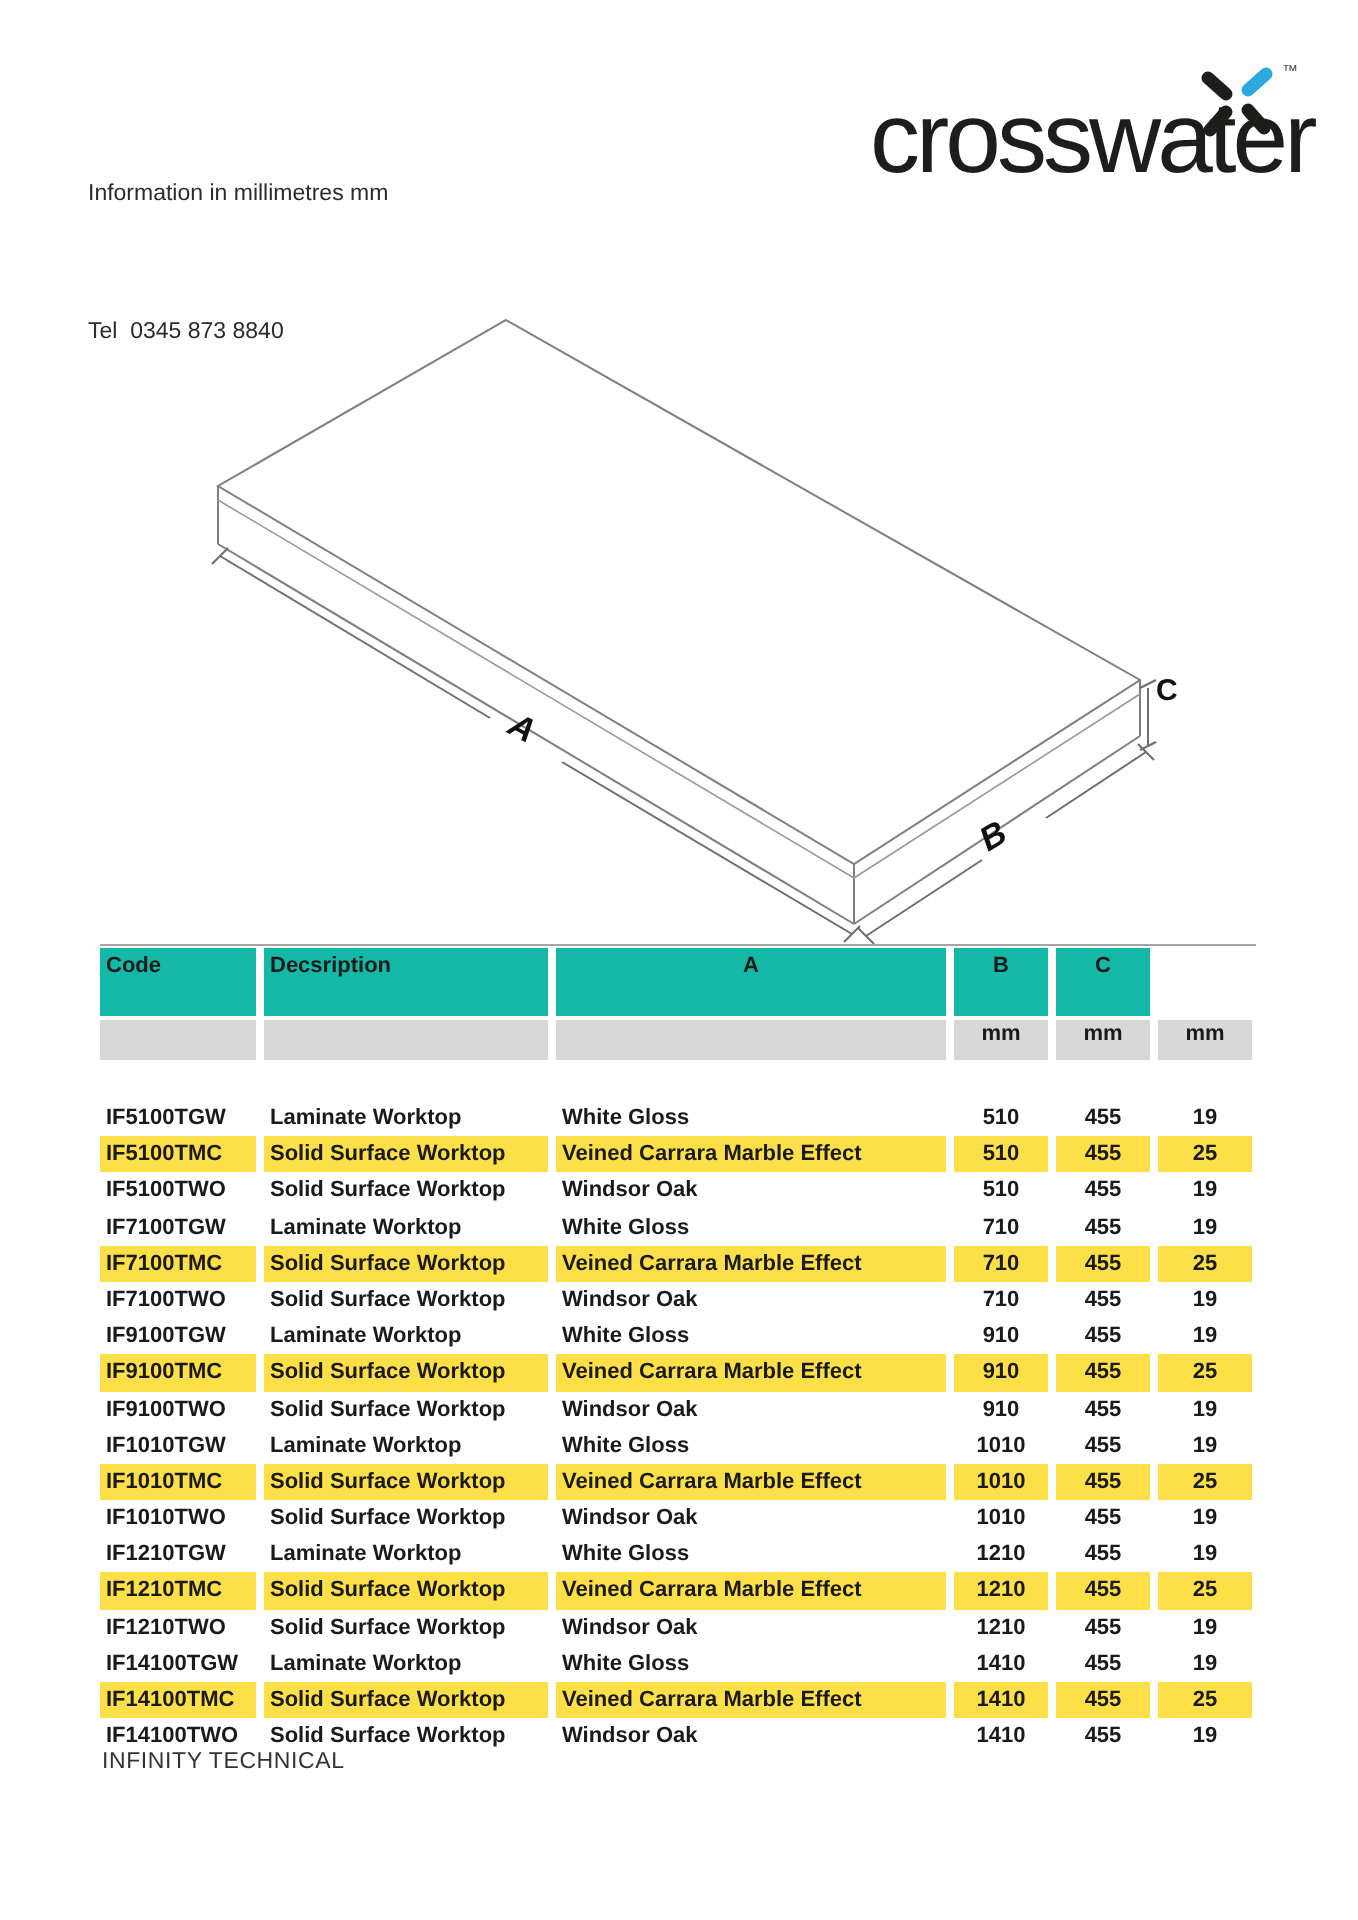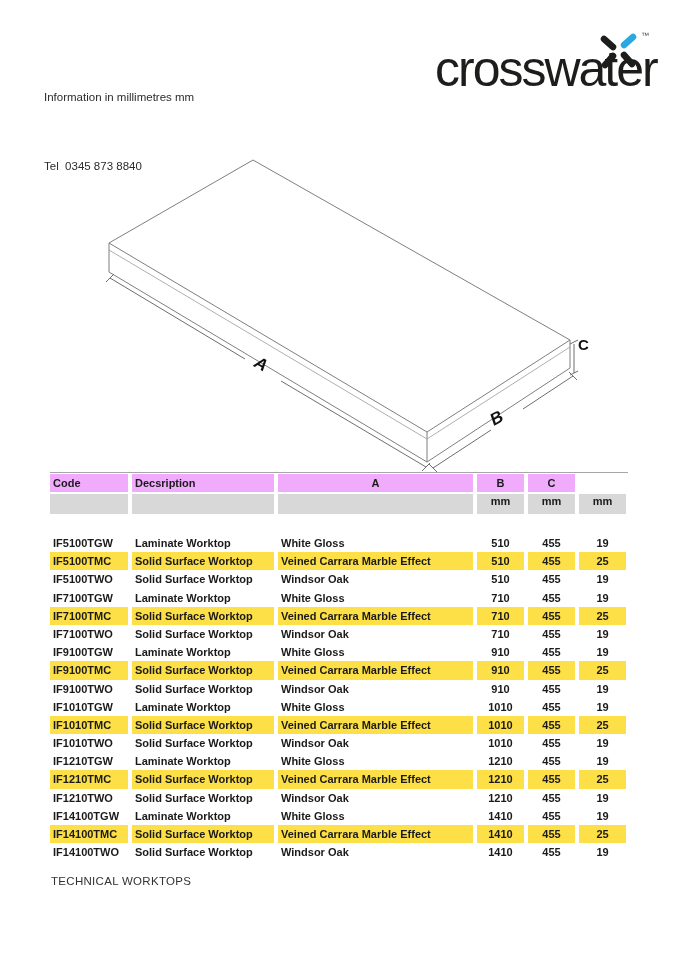--- a/index.html
+++ b/index.html
@@ -22,21 +22,21 @@
   .diagram .dim{stroke:#6e6e6e;stroke-width:1;fill:none;}
   .diagram text{fill:#111;font-family:"Liberation Sans",sans-serif;}
   .dim-label{font-size:17px;font-weight:700;font-style:italic;}
   .dim-label-c{font-size:15px;font-weight:700;}
 
   
   .tbl{position:absolute;left:50px;top:472px;width:578px;}
   .topline{height:1px;background:#a6a6a6;margin-bottom:1px;}
   .grid{display:grid;grid-template-columns:78px 142px 195px 47px 47px 47px;column-gap:4px;}
   .cell{font-size:11px;font-weight:700;overflow:hidden;white-space:nowrap;}
-  .hdr1 .cell{background:#f0abfc;height:18px;line-height:18px;}
+  .hdr1 .cell{background:#14b8a6;height:34px;line-height:18px;}
   .hdr2 .cell{background:#d8d8d8;height:20px;line-height:15px;}
   .hdr-gap{height:2px;}
   .body-gap{height:20px;}
   .trow .cell{height:18.2px;line-height:18.2px;background:transparent;}
   .trow.hl .cell{background:#fde047;}
   .cell.lft{text-align:left;padding-left:3px;}
   .cell.ctr{text-align:center;}
 
   .footer-label{position:absolute;left:51px;top:875px;font-size:11.5px;letter-spacing:0.3px;color:#333;}
 </style>
@@ -251,15 +251,15 @@
       <div class="cell lft">IF14100TWO</div>
       <div class="cell lft">Solid Surface Worktop</div>
       <div class="cell lft">Windsor Oak</div>
       <div class="cell ctr">1410</div>
       <div class="cell ctr">455</div>
       <div class="cell ctr">19</div>
     </div>
       </div>
   </div>
 
-  <div class="footer-label">TECHNICAL WORKTOPS</div>
+  <div class="footer-label">INFINITY TECHNICAL</div>
 
 </div>
 
 </body></html>

